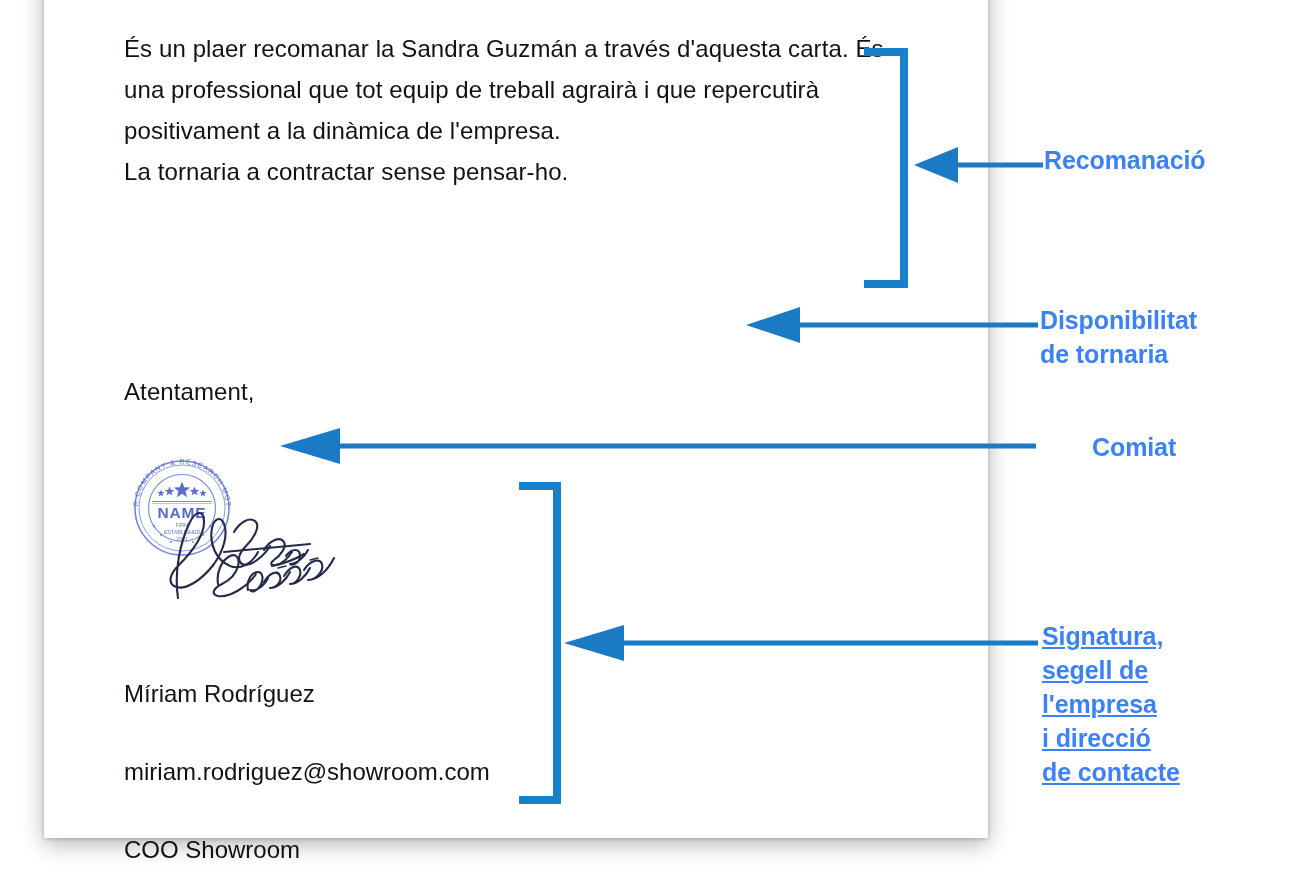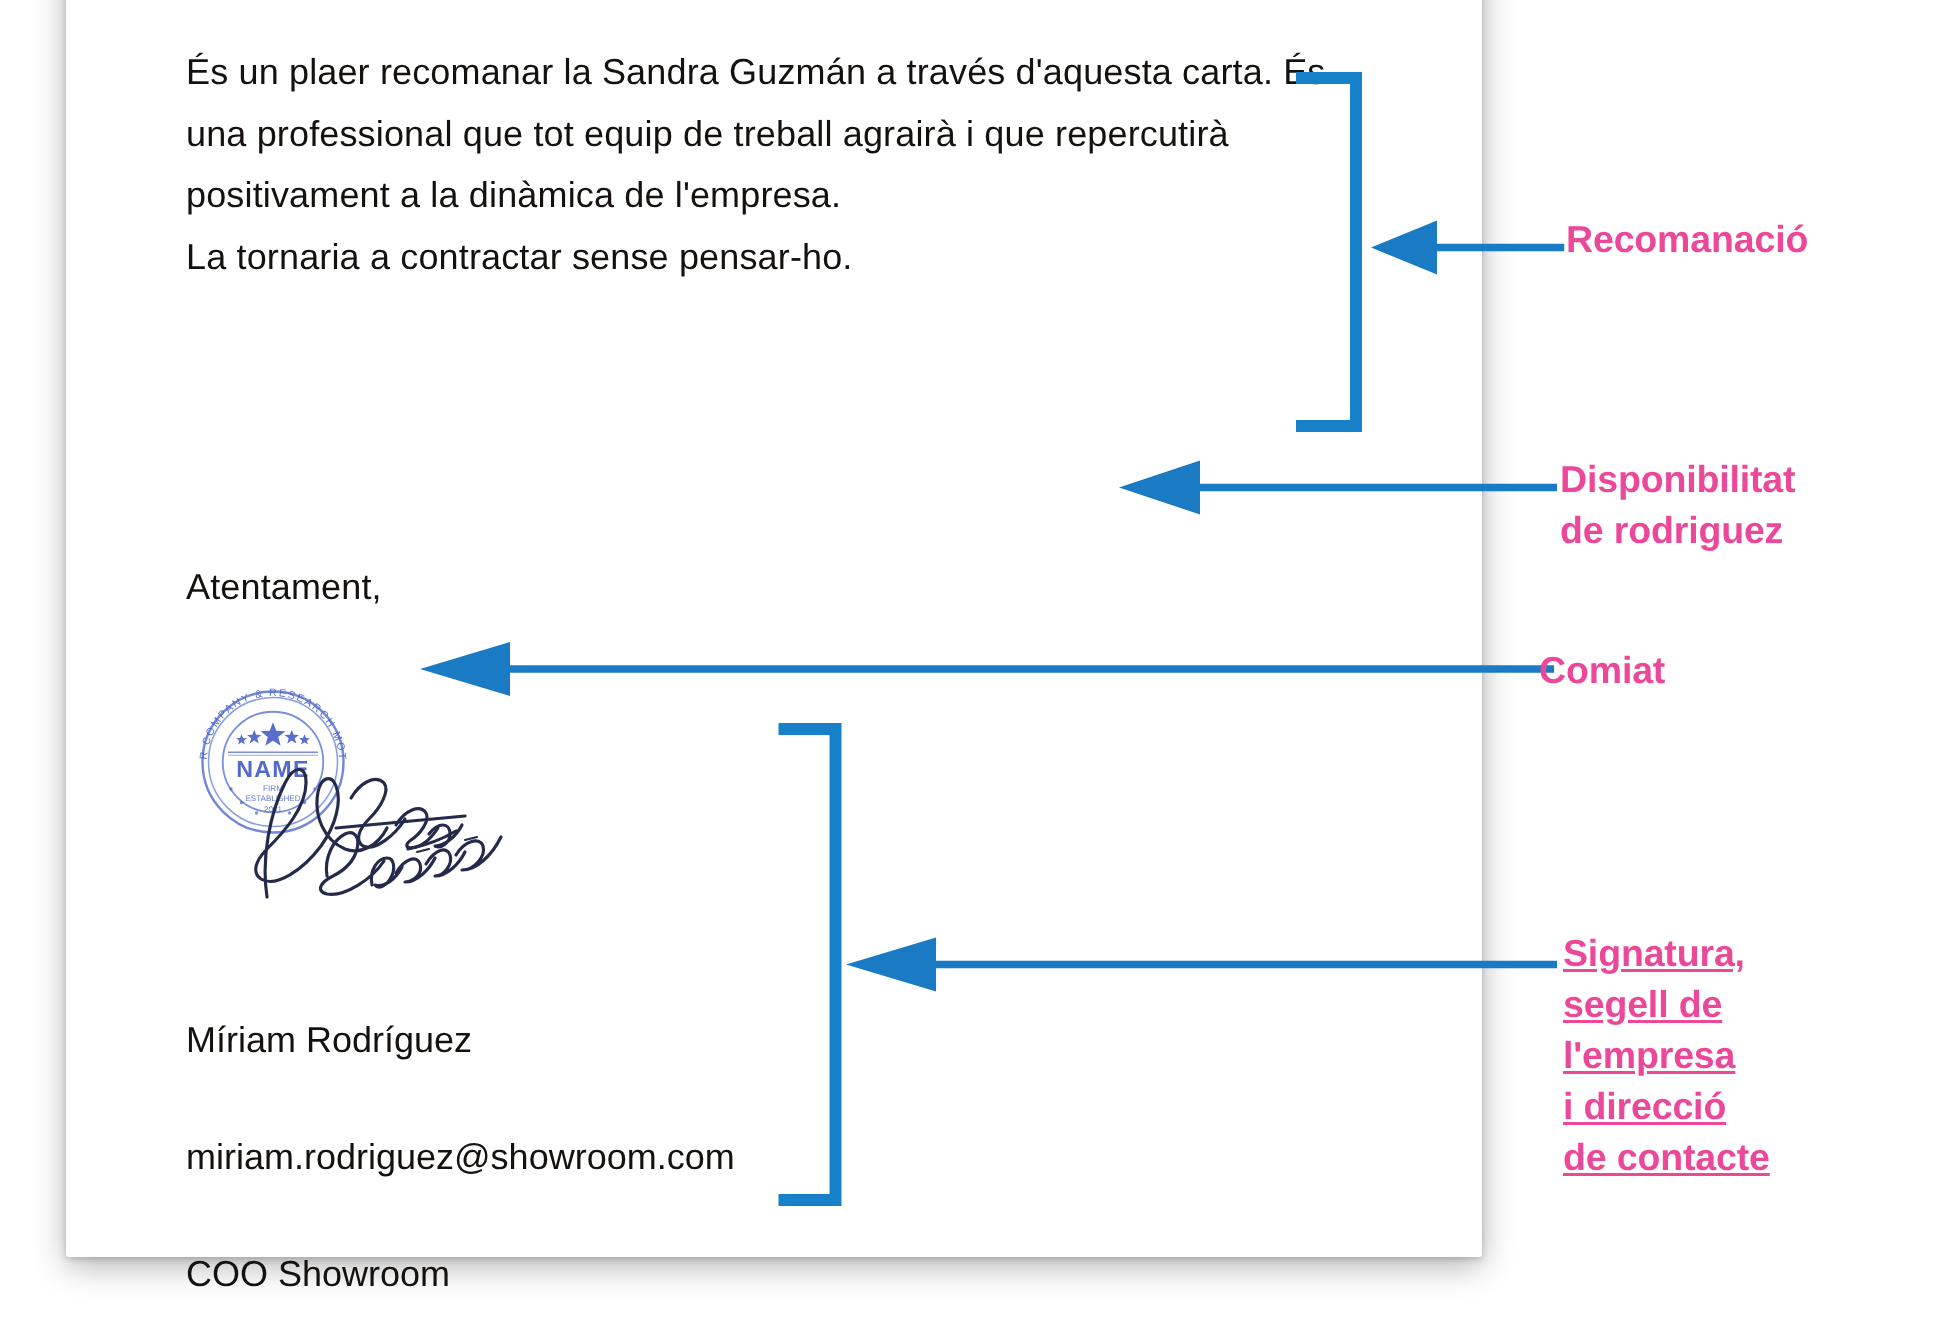--- a/index.html
+++ b/index.html
@@ -83,31 +83,31 @@
   .bracket {
     position: absolute;
   }
   .annot-arrow {
     position: absolute;
   }
 
   
   .annot-label {
     position: absolute;
-    color: #ec4899;
+    color: #3b82f6;
     font-weight: bold;
     font-size: 25px;
     line-height: 34px;
     letter-spacing: -0.1px;
     white-space: pre-line;
     font-family: "Liberation Sans", sans-serif;
   }
   #label-recommendation { left: 1044px; top: 143px; }
   #label-availability   { left: 1040px; top: 303px; }
-  #label-closing        { left: 1026px; top: 430px; text-align: center; }
+  #label-closing        { left: 1092px; top: 430px; text-align: center; }
   #label-signature      { left: 1042px; top: 619px; text-decoration: underline; }
 </style>
 </head>
 <body>
 
 <div id="stage">
 
   <div id="letter-card">
 
     <div class="letter-text" id="para-recommendation">És un plaer recomanar la Sandra Guzmán a través d'aquesta carta. És una professional que tot equip de treball agrairà i que repercutirà positivament a la dinàmica de l'empresa.
@@ -191,21 +191,21 @@
   </svg>
 
   <div class="annot-label" id="label-recommendation">Recomanació</div>
 
   <svg class="annot-arrow" style="left:742px; top:303px;" width="296" height="44">
     <polygon points="4,22 58,4 58,40" fill="#1a7ac4"></polygon>
     <rect x="56" y="19.5" width="240" height="5" fill="#1a7ac4"></rect>
   </svg>
 
   <div class="annot-label" id="label-availability">Disponibilitat
-de rodriguez</div>
+de tornaria</div>
 
   <svg class="annot-arrow" style="left:276px; top:424px;" width="760" height="44">
     <polygon points="4,22 64,4 64,40" fill="#1a7ac4"></polygon>
     <rect x="62" y="19.5" width="698" height="5" fill="#1a7ac4"></rect>
   </svg>
 
   <div class="annot-label" id="label-closing">Comiat</div>
 
   <svg class="bracket" style="left:515px; top:482px;" width="52" height="322">
     <path d="M4,4 L42,4 L42,318 L4,318" fill="none" stroke="#1680c8" stroke-width="8"></path>

